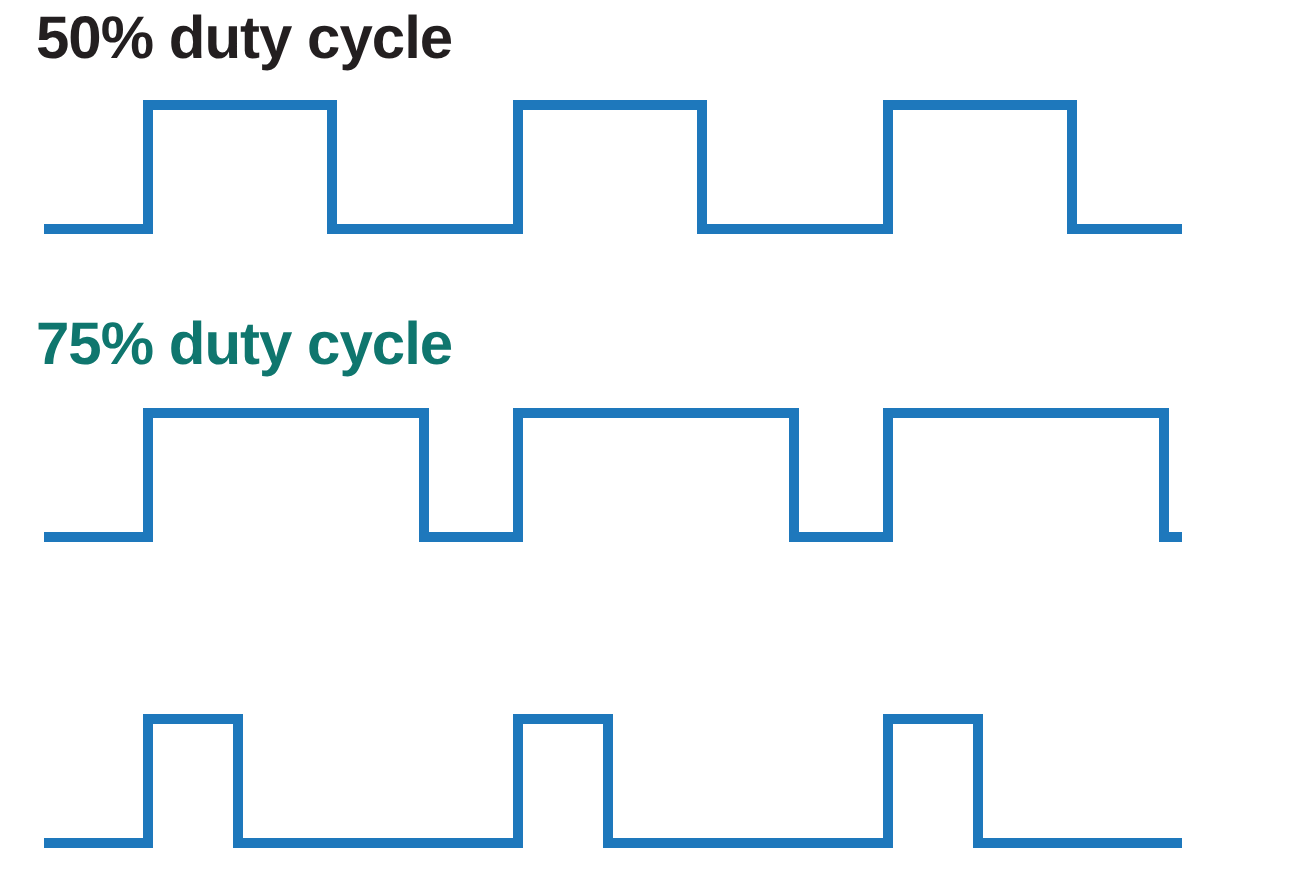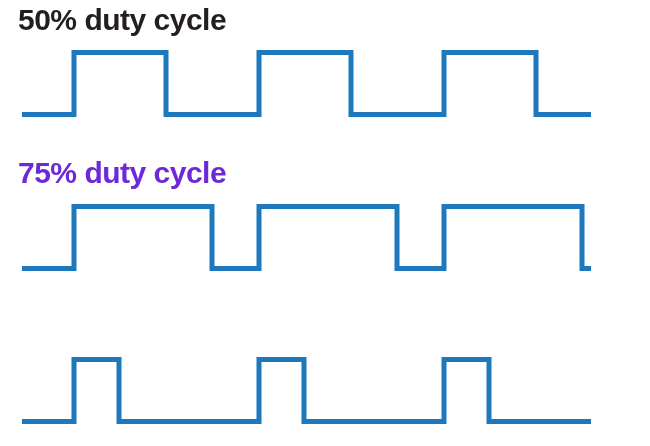--- a/index.html
+++ b/index.html
@@ -38,15 +38,15 @@
 
 <div class="stage" style="background: rgb(255, 255, 255);">
   <svg id="wave-svg" class="wave-svg" width="650" height="446" viewBox="0 0 650 446">
       <polyline points="22,114.5 74,114.5 74,52.5 166,52.5 166,114.5 259,114.5 259,52.5 351,52.5 351,114.5 444,114.5 444,52.5 536,52.5 536,114.5 627,114.5" fill="none" stroke="#1e78bc" stroke-width="5" stroke-linejoin="miter" stroke-linecap="butt"></polyline>
       <polyline points="22,268.5 74,268.5 74,206.5 212,206.5 212,268.5 259,268.5 259,206.5 397,206.5 397,268.5 444,268.5 444,206.5 582,206.5 582,268.5 627,268.5" fill="none" stroke="#1e78bc" stroke-width="5" stroke-linejoin="miter" stroke-linecap="butt"></polyline>
       <polyline points="22,421.5 74,421.5 74,359.5 119,359.5 119,421.5 259,421.5 259,359.5 304,359.5 304,421.5 444,421.5 444,359.5 489,359.5 489,421.5 627,421.5" fill="none" stroke="#1e78bc" stroke-width="5" stroke-linejoin="miter" stroke-linecap="butt"></polyline>
     </svg>
 
   <div class="wave-label wave-label-0" style="color: rgb(35, 31, 32);">50% duty cycle</div>
 
-  <div class="wave-label wave-label-1" style="color: #6d28d9;">75% duty cycle</div>
+  <div class="wave-label wave-label-1" style="color: #0f766e;">75% duty cycle</div>
 
 </div>
 
 </body></html>

